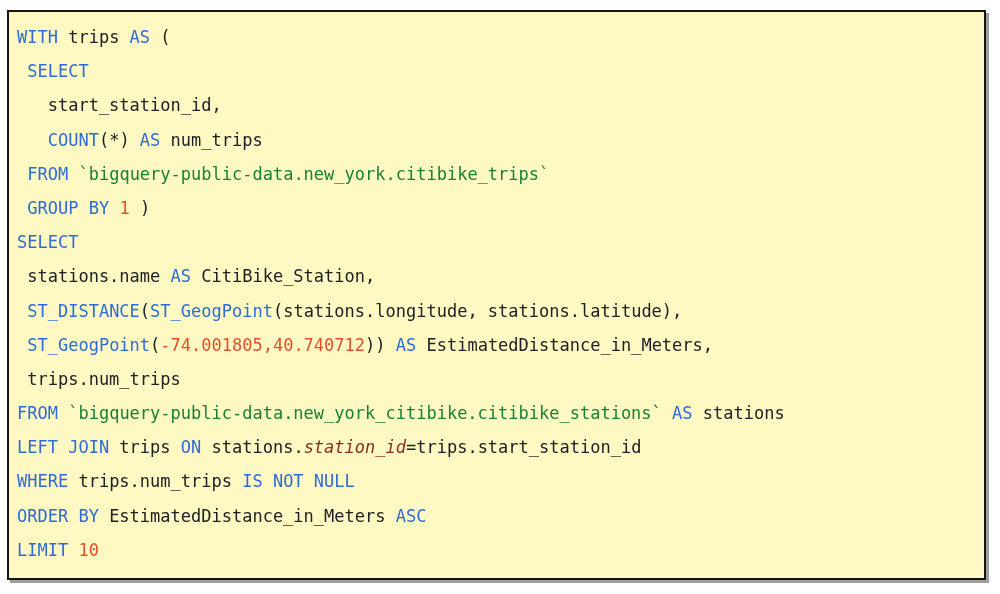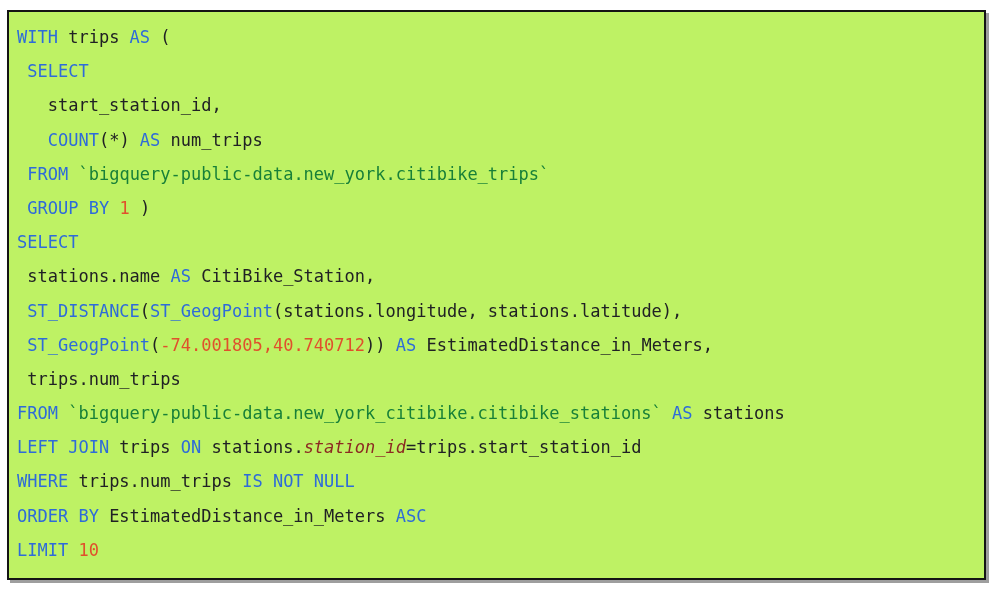--- a/index.html
+++ b/index.html
@@ -10,21 +10,21 @@
     height: 594px;
     overflow: hidden;
     font-family: "DejaVu Sans Mono", "Liberation Mono", monospace;
   }
   .code-frame {
     position: absolute;
     left: 7px;
     top: 10px;
     right: 14px;
     bottom: 14px;
-    background: #bef264;
+    background: #fef9c3;
     border: 2px solid var(--border, #141414);
     box-shadow: 3px 3px 0 var(--shadow, #9e9e9e);
     padding: 8px 12px 0 8px;
     overflow: hidden;
   }
   .code-block {
     margin: 0;
   }
   .line {
     white-space: pre;

